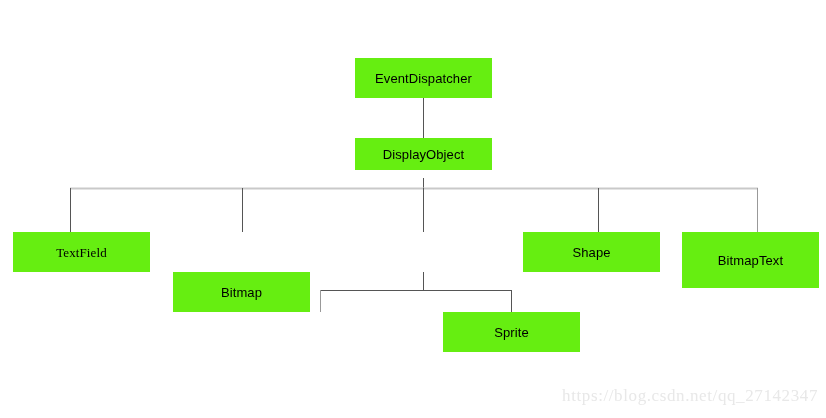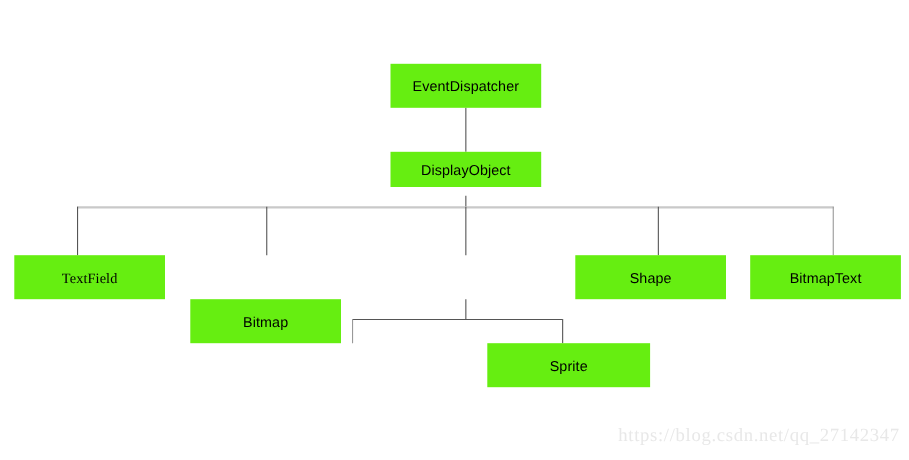--- a/index.html
+++ b/index.html
@@ -98,24 +98,24 @@
 
   <div class="node-box" style="left:173px; top:232px; width:137px; height:40px;margin-top:40px;">
     <span class="node-label">Bitmap</span>
   </div>
 
 
   <div class="node-box" style="left:523px; top:232px; width:137px; height:40px;">
     <span class="node-label">Shape</span>
   </div>
 
-  <div class="node-box" style="left:682px; top:232px; width:137px; height:40px;">
+  <div class="node-box" style="left:682px; top:232px; width:137px; height:56px;">
     <span class="node-label">BitmapText</span>
   </div>
 
 
-  <div class="node-box" style="left:443px; top:312px; width:148px; height:40px;">
+  <div class="node-box" style="left:443px; top:312px; width:137px; height:40px;">
     <span class="node-label">Sprite</span>
   </div>
 
   <div id="watermark">https://blog.csdn.net/qq_27142347</div>
 
 </div>
 
 </body></html>

